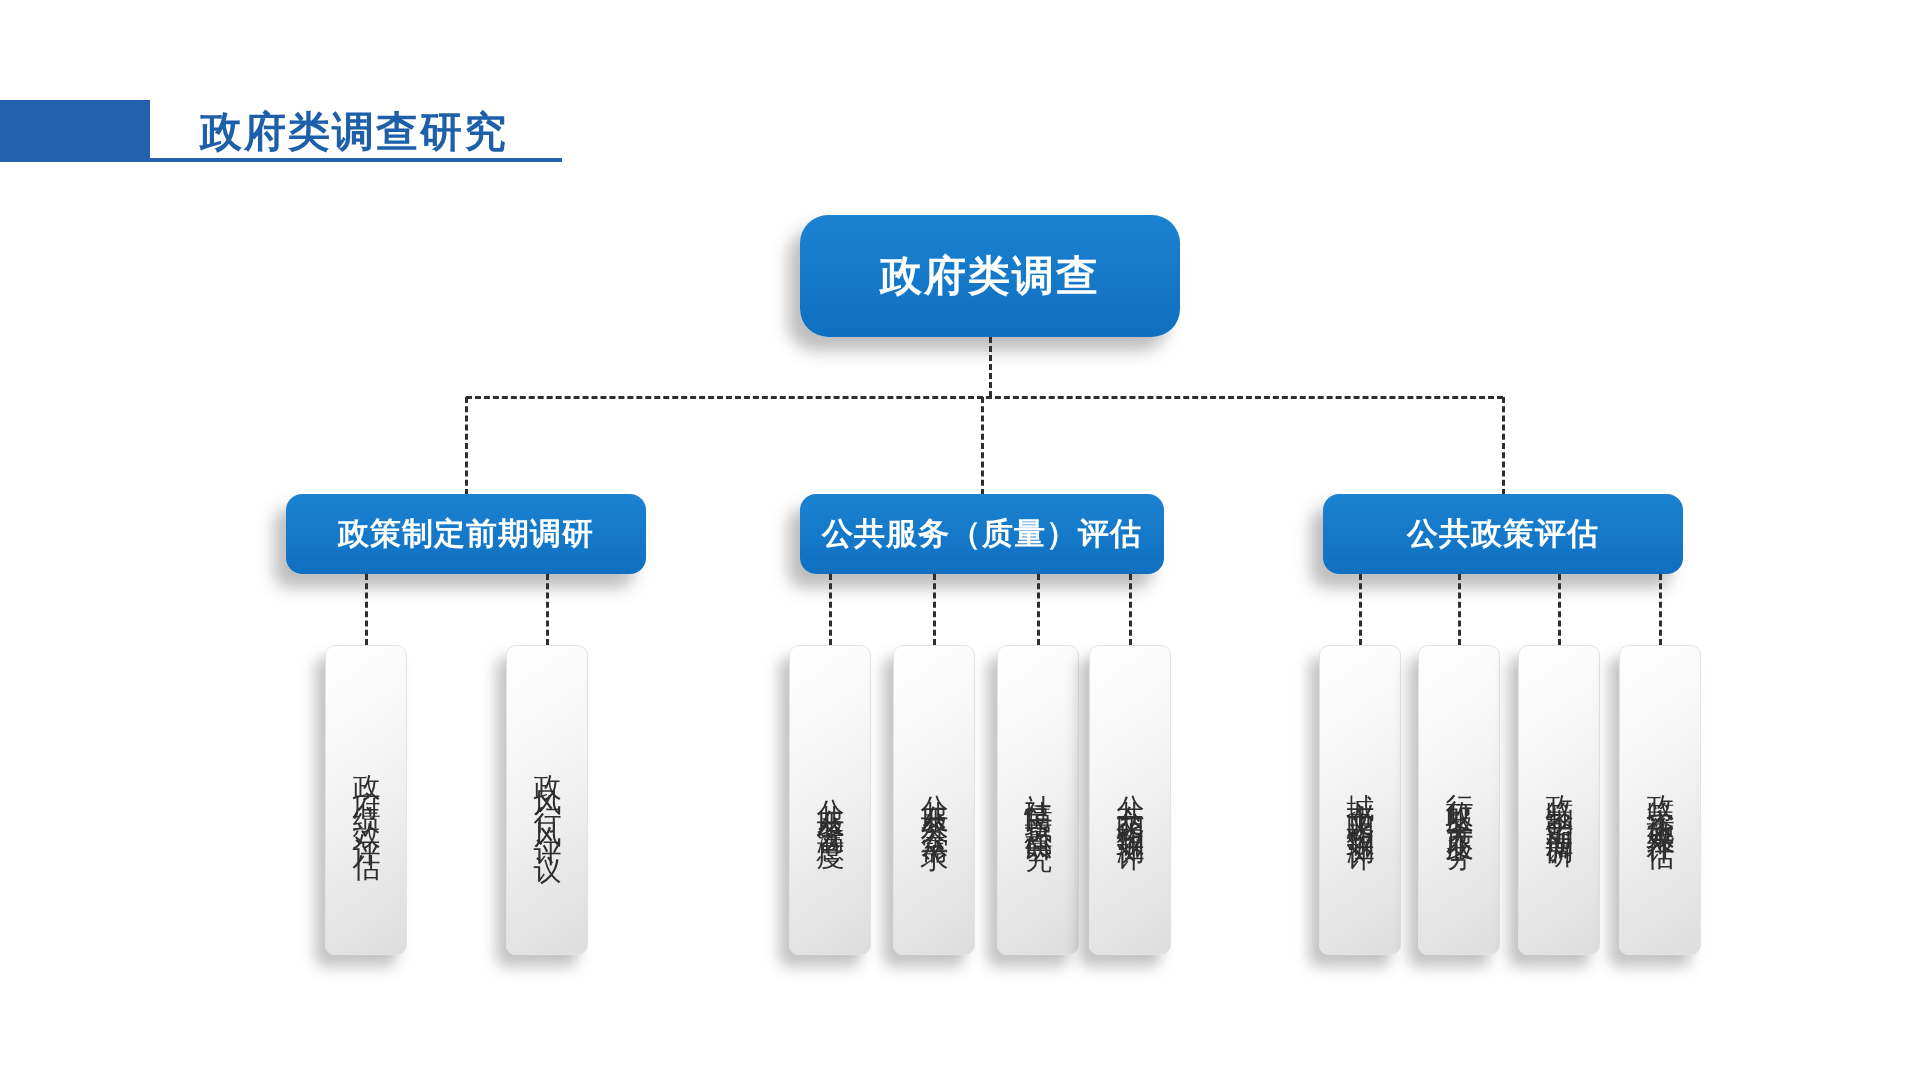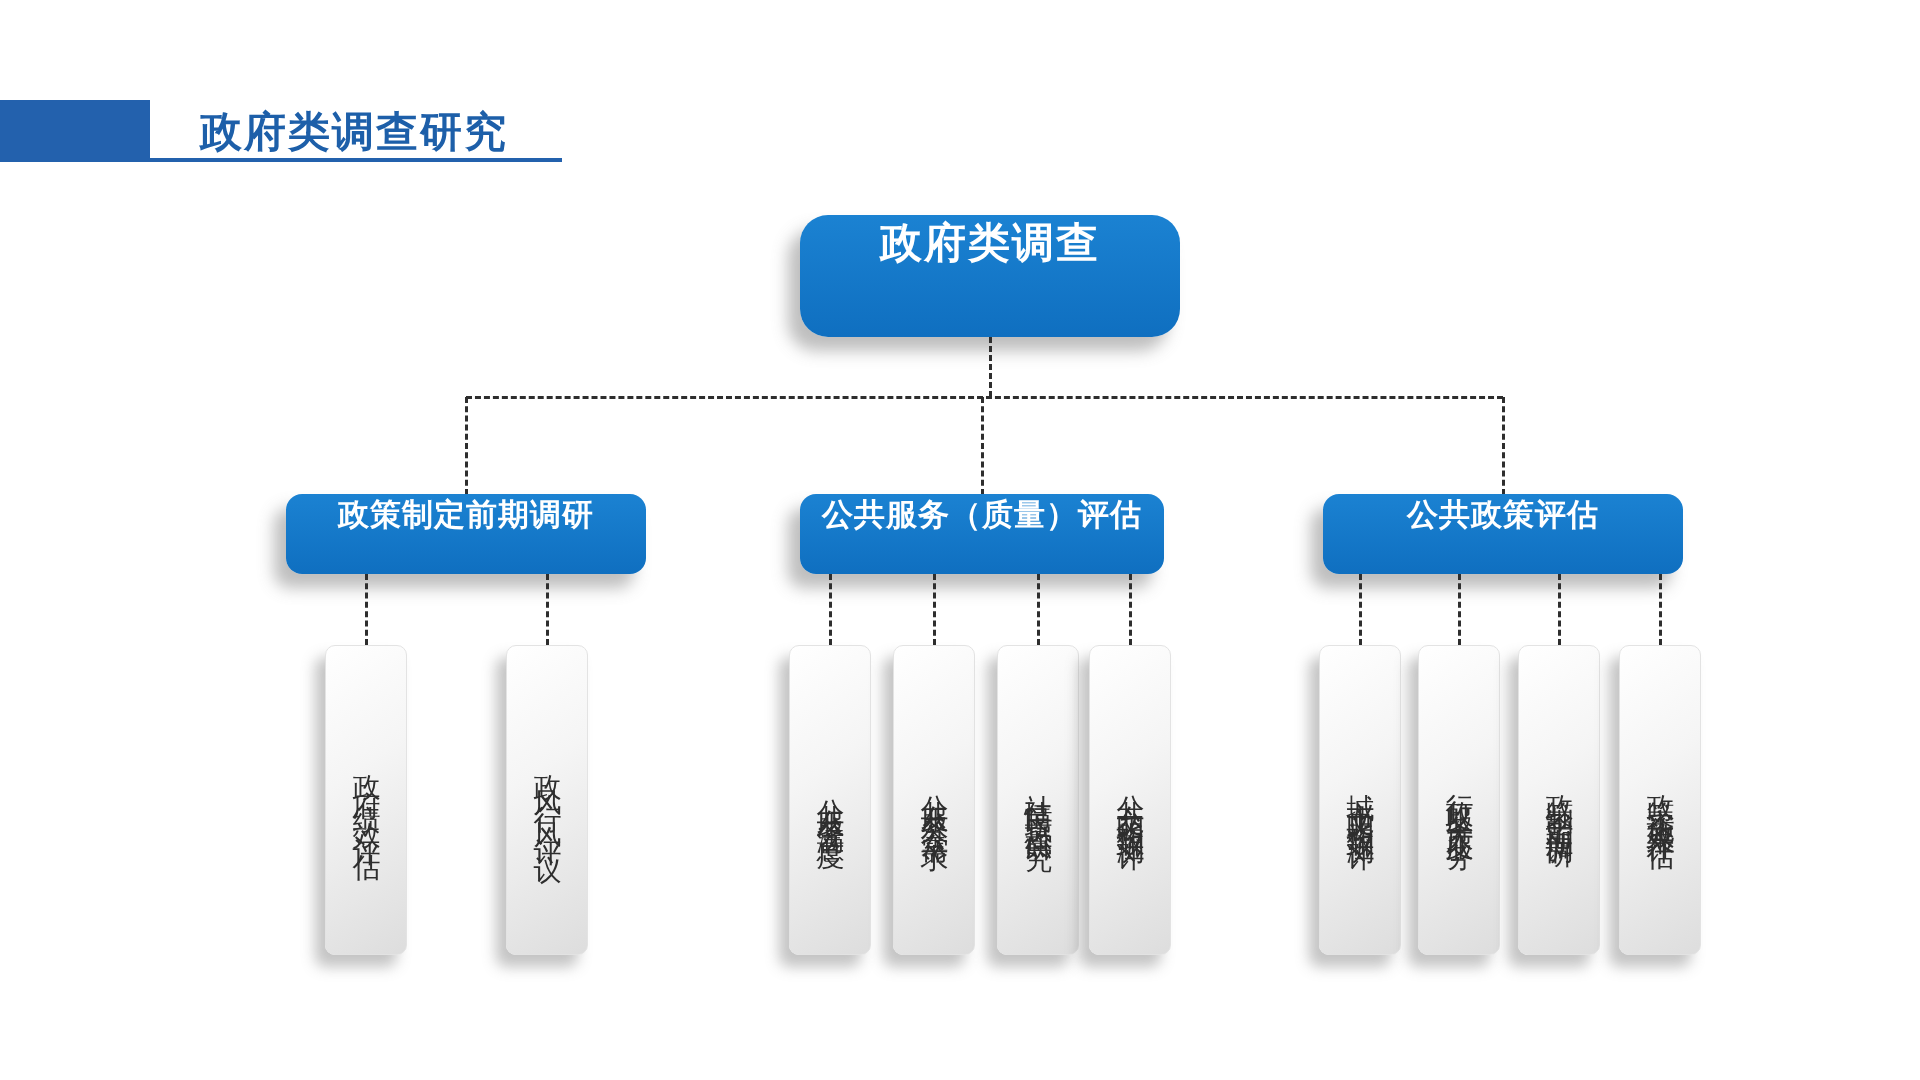--- a/index.html
+++ b/index.html
@@ -50,20 +50,21 @@
     border-top: 3px dashed #2e2e2e;
   }
 
   
   .node-blue {
     position: absolute;
     background: linear-gradient(180deg, #1b82d2 0%, #0f6fc0 100%);
     color: #ffffff;
     font-weight: bold;
     display: flex;
+    align-items: center;
     justify-content: center;
     box-shadow: -12px 14px 16px rgba(110, 110, 110, 0.45);
     white-space: nowrap;
   }
   .root-node {
     left: 800px; top: 215px;
     width: 380px; height: 122px;
     border-radius: 28px;
     font-size: 42px;
     letter-spacing: 2px;

